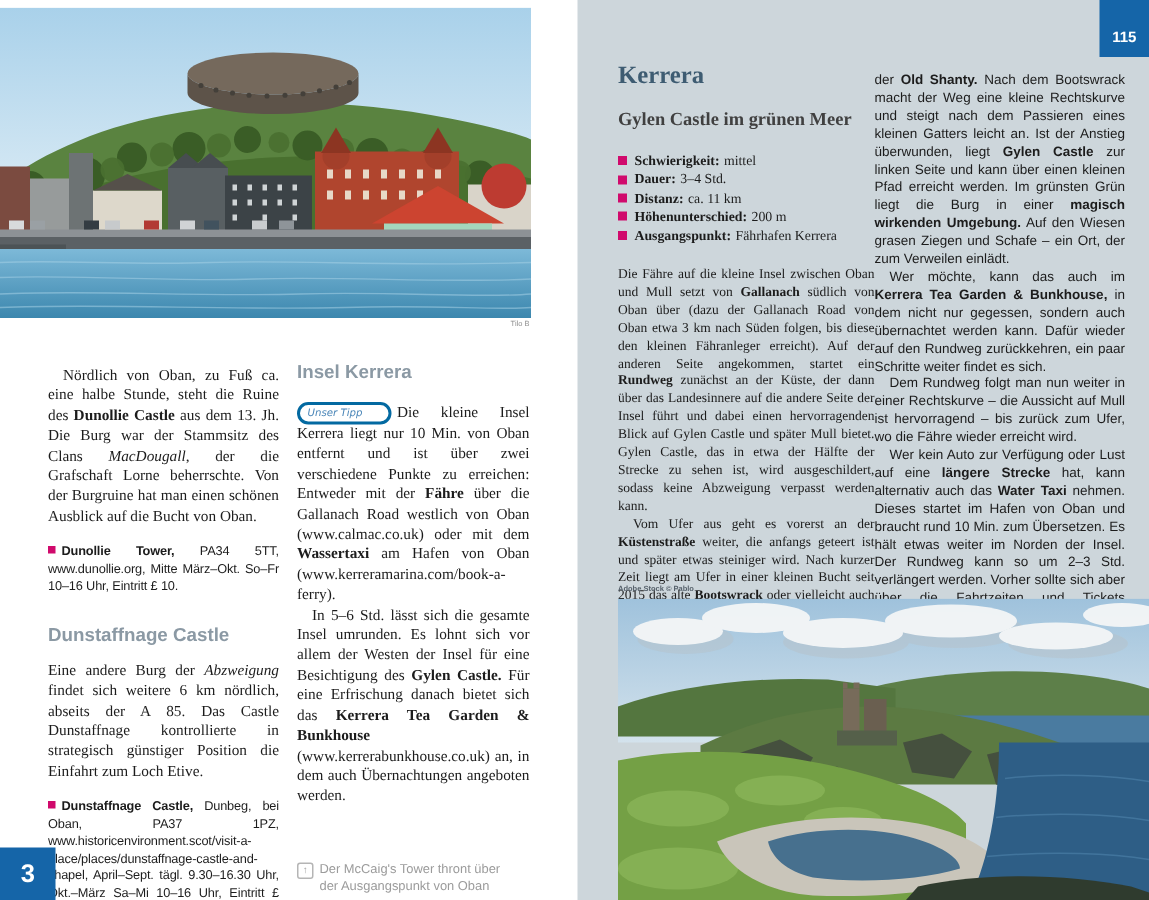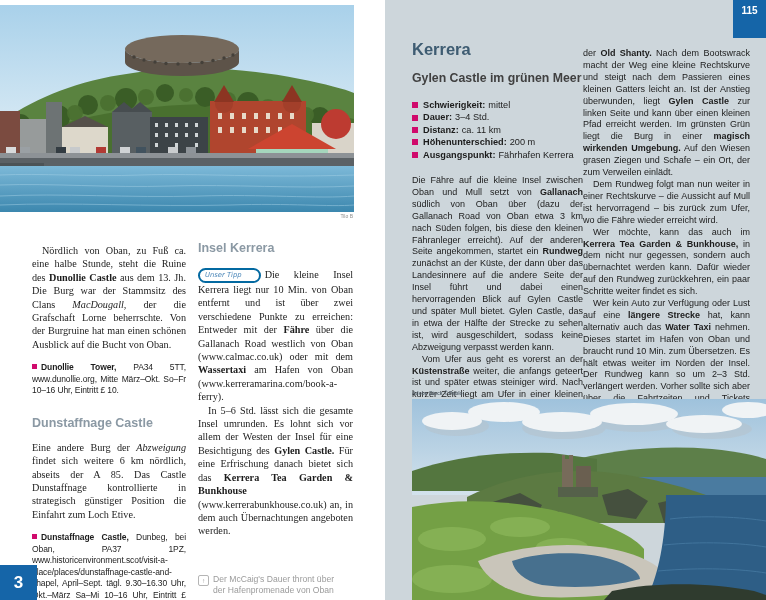--- a/index.html
+++ b/index.html
@@ -34,22 +34,22 @@
   .cap-icon{flex:0 0 auto;width:9px;height:9px;border:1px solid #b5b5b5;border-radius:2px;
             font-size:6.5px;line-height:9px;text-align:center;color:#9b9b9b;margin-top:1px;}
   .chapter-tab{position:absolute;left:0;top:565px;width:37px;height:35px;background:#1565a8;
                color:#fff;font-weight:bold;font-size:17px;display:flex;align-items:center;
                justify-content:center;}
 
   
   .page-right{position:absolute;left:385px;top:0;width:381px;height:600px;background:#cdd6db;}
   .pagenum-tab{position:absolute;right:0;top:0;width:33px;height:38px;background:#1565a8;
                color:#fff;font-weight:bold;font-size:10px;display:flex;align-items:flex-end;
-               justify-content:center;padding-bottom:22px;box-sizing:border-box;}
-  .rcol1{position:absolute;left:27px;top:40px;width:171px;}
+               justify-content:center;padding-bottom:7px;box-sizing:border-box;}
+  .rcol1{position:absolute;left:27px;top:40px;width:171px;font-family:Liberation Serif, serif;}
   .rcol2{position:absolute;left:198px;top:48px;width:167px;}
   .r-h1{font-size:16.5px;font-weight:bold;color:#3e5c72;margin:0 0 12px 0;}
   .r-h2{font-size:12.3px;font-weight:bold;color:#404040;margin:0 0 14px 0;}
   .facts{list-style:none;margin:0 0 14px 0;padding:0;}
   .facts li{font-size:9.2px;line-height:12.4px;display:flex;align-items:center;}
   .fact-sq{flex:0 0 auto;width:6px;height:6px;background:#d00a6c;margin-right:5px;}
   .facts b{margin-right:3px;}
   .sans-body{font-size:9px;line-height:11.9px;text-align:justify;margin:0;
              overflow-wrap:anywhere;}
   .credit-right{position:absolute;left:27px;top:390px;font-size:5px;font-weight:bold;
@@ -205,21 +205,21 @@
       <div class="info"><span class="bullet-sq"></span><span><b>Dunstaffnage Castle,</b> Dunbeg, bei Oban, PA37 1PZ, www.historicenvironment.scot/visit-a-place/places/dunstaffnage-castle-and-chapel, April–Sept. tägl. 9.30–16.30 Uhr, Okt.–März Sa–Mi 10–16 Uhr, Eintritt £ 7,50.</span></div>
     </div>
 
     <div class="lcol2">
       <div class="left-h first">Insel Kerrera</div>
       <p class="serif-body"><span class="tip-badge">Unser Tipp</span><span>Die kleine Insel Kerrera liegt nur 10 Min. von Oban entfernt und ist über zwei verschiedene Punkte zu erreichen: Entweder mit der <b>Fähre</b> über die Gallanach Road westlich von Oban (www.calmac.co.uk) oder mit dem <b>Wassertaxi</b> am Hafen von Oban (www.kerreramarina.com/book-a-ferry).</span></p>
       <p class="serif-body indent">In 5–6 Std. lässt sich die gesamte Insel umrunden. Es lohnt sich vor allem der Westen der Insel für eine Besichtigung des <b>Gylen Castle.</b> Für eine Erfrischung danach bietet sich das <b>Kerrera Tea Garden &amp; Bunkhouse</b> (www.kerrerabunkhouse.co.uk) an, in dem auch Übernachtungen angeboten werden.</p>
       <div class="captions">
         <div class="caption">
           <span class="cap-icon">↑</span>
-          <span>Der McCaig's Dauer thront über der Hafenpromenade von Oban</span>
+          <span>Der McCaig's Tower thront über der Ausgangspunkt von Oban</span>
         </div>
 
       </div>
     </div>
 
     <div class="chapter-tab">3</div>
   </div>
 
   <div class="page-right">
 
@@ -254,22 +254,22 @@
             <b>Ausgangspunkt:</b>
             <span>Fährhafen Kerrera</span>
           </li>
       </ul>
       <p class="sans-body">Die Fähre auf die kleine Insel zwischen Oban und Mull setzt von <b>Gallanach</b> südlich von Oban über (dazu der Gallanach Road von Oban etwa 3 km nach Süden folgen, bis diese den kleinen Fähranleger erreicht). Auf der anderen Seite angekommen, startet ein <b>Rundweg</b> zunächst an der Küste, der dann über das Landesinnere auf die andere Seite der Insel führt und dabei einen hervorragenden Blick auf Gylen Castle und später Mull bietet. Gylen Castle, das in etwa der Hälfte der Strecke zu sehen ist, wird ausgeschildert, sodass keine Abzweigung verpasst werden kann.</p>
       <p class="sans-body indent">Vom Ufer aus geht es vorerst an der <b>Küstenstraße</b> weiter, die anfangs geteert ist und später etwas steiniger wird. Nach kurzer Zeit liegt am Ufer in einer kleinen Bucht seit 2015 das alte <b>Bootswrack</b> oder vielleicht auch nur noch Teile</p>
     </div>
 
     <div class="rcol2">
       <p class="sans-body">der <b>Old Shanty.</b> Nach dem Bootswrack macht der Weg eine kleine Rechtskurve und steigt nach dem Passieren eines kleinen Gatters leicht an. Ist der Anstieg überwunden, liegt <b>Gylen Castle</b> zur linken Seite und kann über einen kleinen Pfad erreicht werden. Im grünsten Grün liegt die Burg in einer <b>magisch wirkenden Umgebung.</b> Auf den Wiesen grasen Ziegen und Schafe – ein Ort, der zum Verweilen einlädt.</p>
+      <p class="sans-body indent">Wer möchte, kann das auch im <b>Kerrera Tea Garden &amp; Bunkhouse,</b> in dem nicht nur gegessen, sondern auch übernachtet werden kann. Dafür wieder auf den Rundweg zurückkehren, ein paar Schritte weiter findet es sich.</p>
       <p class="sans-body indent">Dem Rundweg folgt man nun weiter in einer Rechtskurve – die Aussicht auf Mull ist hervorragend – bis zurück zum Ufer, wo die Fähre wieder erreicht wird.</p>
-      <p class="sans-body indent">Wer möchte, kann das auch im <b>Kerrera Tea Garden &amp; Bunkhouse,</b> in dem nicht nur gegessen, sondern auch übernachtet werden kann. Dafür wieder auf den Rundweg zurückkehren, ein paar Schritte weiter findet es sich.</p>
       <p class="sans-body indent">Wer kein Auto zur Verfügung oder Lust auf eine <b>längere Strecke</b> hat, kann alternativ auch das <b>Water Taxi</b> nehmen. Dieses startet im Hafen von Oban und braucht rund 10 Min. zum Übersetzen. Es hält etwas weiter im Norden der Insel. Der Rundweg kann so um 2–3 Std. verlängert werden. Vorher sollte sich aber über die Fahrtzeiten und Tickets informiert werden, da die kleinen <i>Water Taxis</i> nicht endlos Platz bieten (www.kerreramarina.com/book-a-ferry).</p>
     </div>
 
     <div class="credit-right">Adobe Stock © Pablo</div>
 
     <div class="photo-kerrera">
       <svg viewBox="0 0 354 201" preserveAspectRatio="none">
         <defs>
           <linearGradient id="kersky" x1="0" y1="0" x2="0" y2="1">
             <stop offset="0" stop-color="#9fc2dc"></stop>

